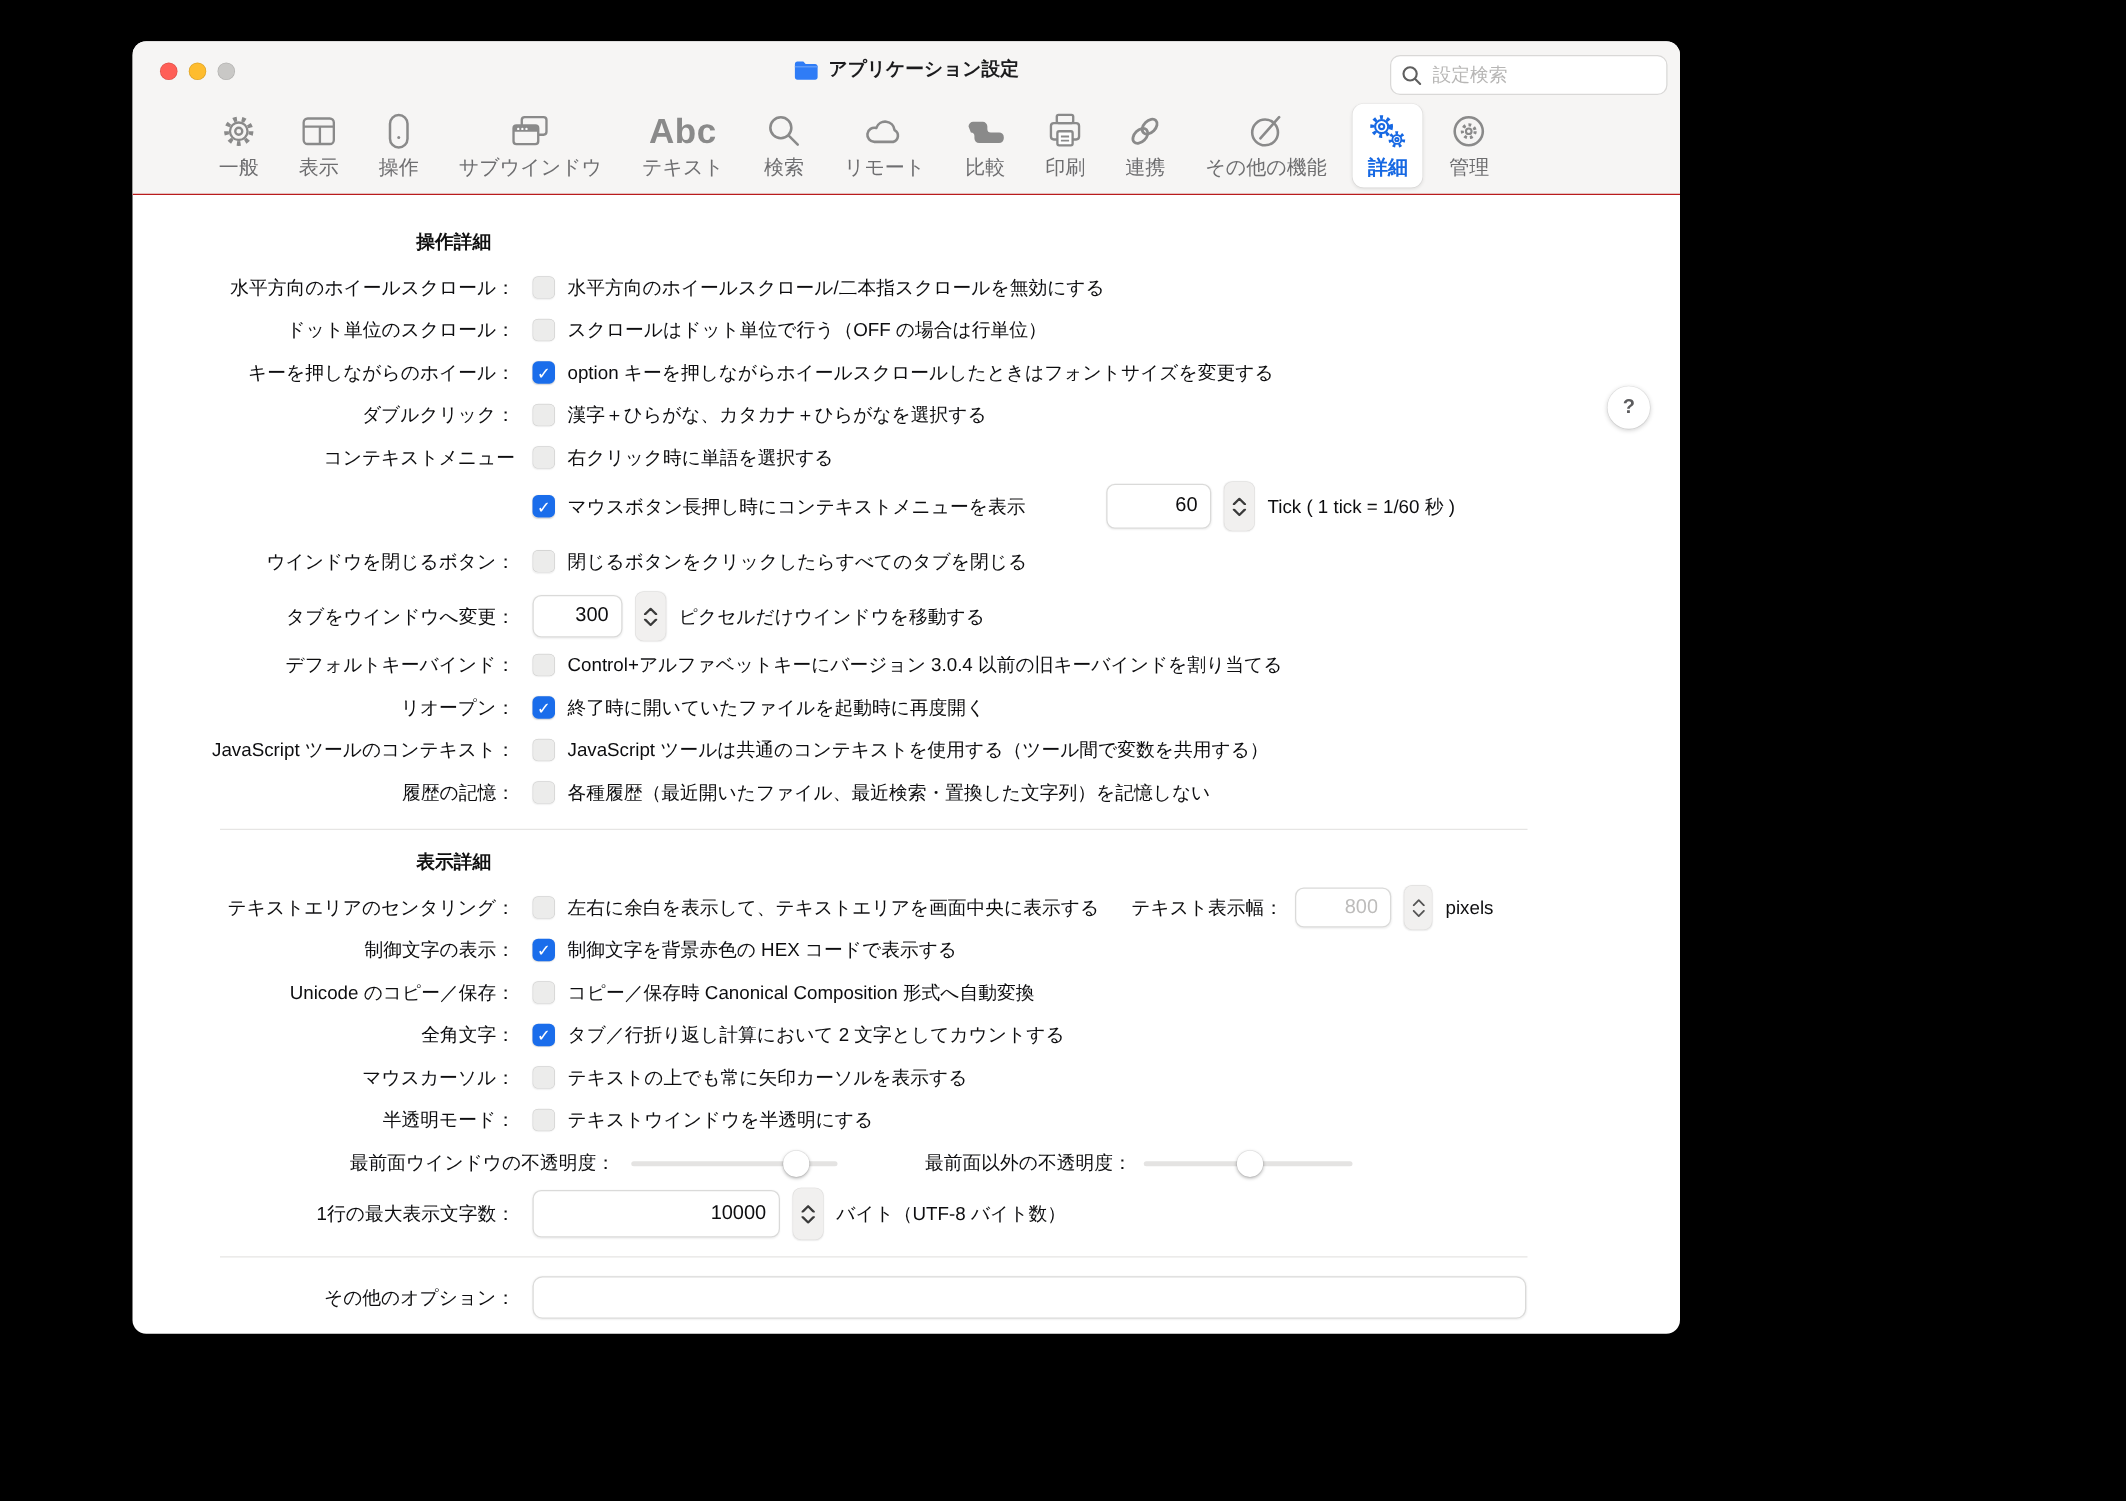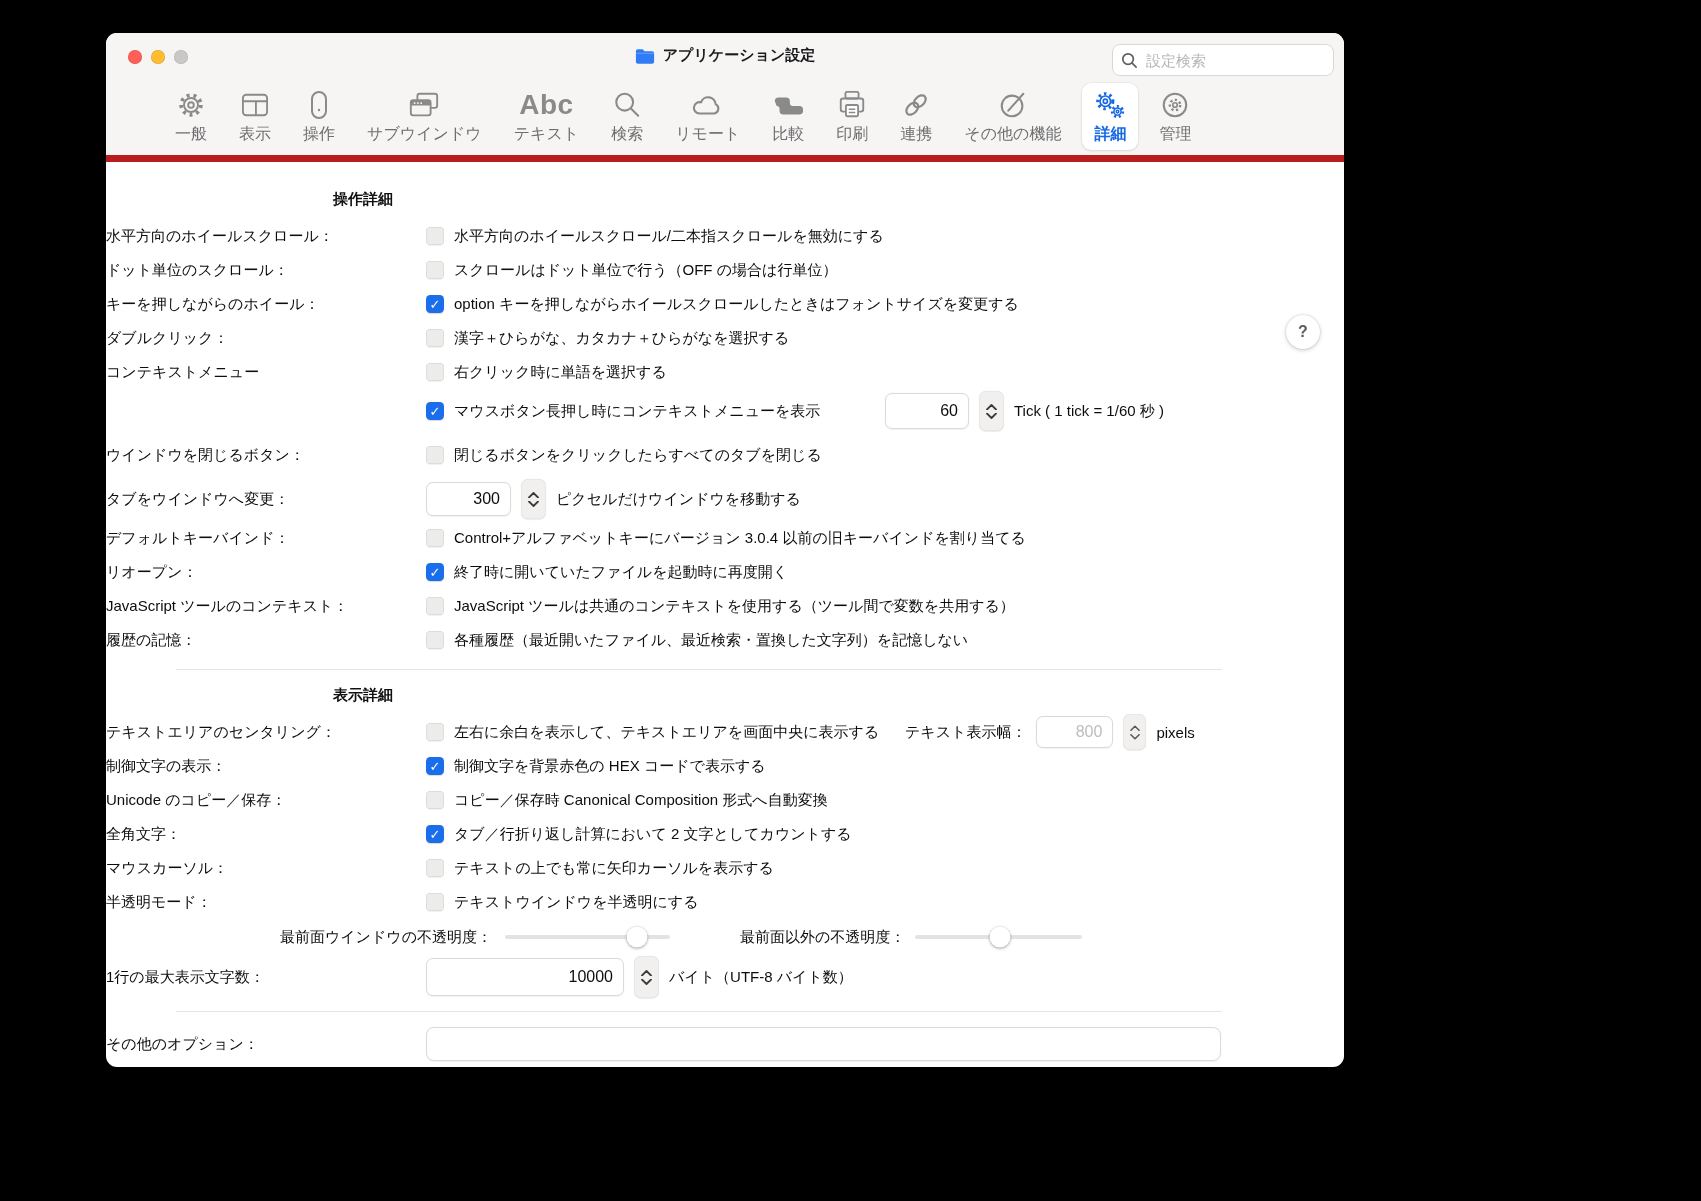--- a/index.html
+++ b/index.html
@@ -1,20 +1,20 @@
 <!DOCTYPE html>
 <html><head>
 <meta charset="utf-8">
 <style>
   html,body{margin:0;padding:0;background:#000;width:1701px;height:1201px;
     font-family:"Liberation Sans","DejaVu Sans",sans-serif;-webkit-font-smoothing:antialiased;}
   .window{position:absolute;left:106px;top:33px;width:1238px;height:1034px;background:#fff;
     border-radius:11px;box-shadow:0 25px 70px rgba(0,0,0,.65);overflow:hidden;}
   
-  .header{position:relative;height:122px;background:#f6f5f4;border-bottom:7px solid #b91c1c;}
+  .header{position:relative;height:122px;background:#f6f5f4;border-bottom:1px solid #b91c1c;}
   .lights{position:absolute;left:22px;top:17px;display:flex;gap:9px;}
   .light{width:14px;height:14px;border-radius:50%;}
   .light.red{background:#ff5f57;box-shadow:inset 0 0 0 .5px rgba(0,0,0,.15);}
   .light.yellow{background:#febc2e;box-shadow:inset 0 0 0 .5px rgba(0,0,0,.15);}
   .light.gray{background:#c9c8c6;box-shadow:inset 0 0 0 .5px rgba(0,0,0,.12);}
   .titlewrap{position:absolute;left:0;right:0;top:13px;display:flex;justify-content:center;align-items:center;gap:8px;}
   .wintitle{font-size:15px;font-weight:bold;color:#1b1b1d;}
   .searchbox{position:absolute;right:10px;top:11px;width:222px;height:32px;background:#fff;
     border:1px solid #d9d8d7;border-radius:8px;display:flex;align-items:center;padding:12px 8px;box-sizing:border-box;gap:6px;}
   .searchbox input{border:none;outline:none;flex:1;font-size:15px;color:#333;background:transparent;
@@ -26,21 +26,21 @@
   .titem .ic{height:32px;display:flex;align-items:center;justify-content:center;color:#8a8a8a;}
   .titem .tl{font-size:16px;color:#6e6e70;white-space:nowrap;}
   .titem.sel{background:#fff;box-shadow:0 0 0 .5px rgba(0,0,0,.06),0 1px 3px rgba(0,0,0,.10);justify-content:center;}
   .titem.sel .tl{color:#1668e3;font-weight:bold;}
   .abc{font-size:28px;color:#8a8a8a;font-weight:bold;letter-spacing:.5px;}
   
   .content{position:relative;padding-top:12px;}
   .sectitle{font-size:15px;font-weight:bold;color:#111;padding-left:227px;margin:16px 0 10px;}
   .row{display:flex;align-items:center;height:34px;position:relative;font-size:15px;color:#0d0d0f;}
   .row.tall{height:44px;}
-  .lbl{width:306px;flex:none;color:#0d0d0f;}
+  .lbl{width:306px;text-align:right;flex:none;color:#0d0d0f;}
   .cb{width:18px;height:18px;border-radius:4.5px;margin-left:14px;flex:none;display:flex;align-items:center;justify-content:center;}
   .cb.off{background:#ececeb;box-shadow:inset 0 0 0 .5px rgba(0,0,0,.13),0 .5px 1px rgba(0,0,0,.06);}
   .cb.on{background:#1a6deb;box-shadow:0 .5px 1px rgba(0,0,0,.15);}
   .cb.on::after{content:"✓";color:#fff;font-size:13px;font-weight:bold;line-height:1;}
   .txt{margin-left:10px;white-space:nowrap;}
   .numfield{height:34px;border:1px solid #dadad9;border-radius:7px;background:#fff;text-align:right;
     font-size:16px;color:#0d0d0f;padding:0 10px;box-sizing:border-box;outline:none;
     font-family:"Liberation Sans","DejaVu Sans",sans-serif;box-shadow:0 .5px 1.5px rgba(0,0,0,.06);}
   .numfield.dim{color:#bdbcbb;}
   .stepper{width:25px;border-radius:7px;background:#f1f0ef;display:flex;flex-direction:column;
@@ -273,21 +273,21 @@
       </span>
     </div>
     <div class="row tall">
       <span class="lbl">ウインドウを閉じるボタン：</span>
       <span class="cb off"></span>
       <span class="txt">閉じるボタンをクリックしたらすべてのタブを閉じる</span>
     </div>
     <div class="row tall">
       <span class="lbl">タブをウインドウへ変更：</span>
       <span class="grp" style="margin-left:14px;">
-        <input class="numfield" style="width: 85px;" value="300">
+        <input class="numfield" style="width: 72px;" value="300">
         <span class="stepper" style="height:40px;">
           <svg width="11" height="6" viewBox="0 0 11 6">
               <polyline points="1,5.5 5.5,1 10,5.5" fill="none" stroke="#3a3a3a" stroke-width="1.8" stroke-linecap="round" stroke-linejoin="round"></polyline>
             </svg>
           <svg width="11" height="6" viewBox="0 0 11 6">
               <polyline points="1,0.5 5.5,5 10,0.5" fill="none" stroke="#3a3a3a" stroke-width="1.8" stroke-linecap="round" stroke-linejoin="round"></polyline>
             </svg>
         </span>
         <span>ピクセルだけウインドウを移動する</span>
       </span>

